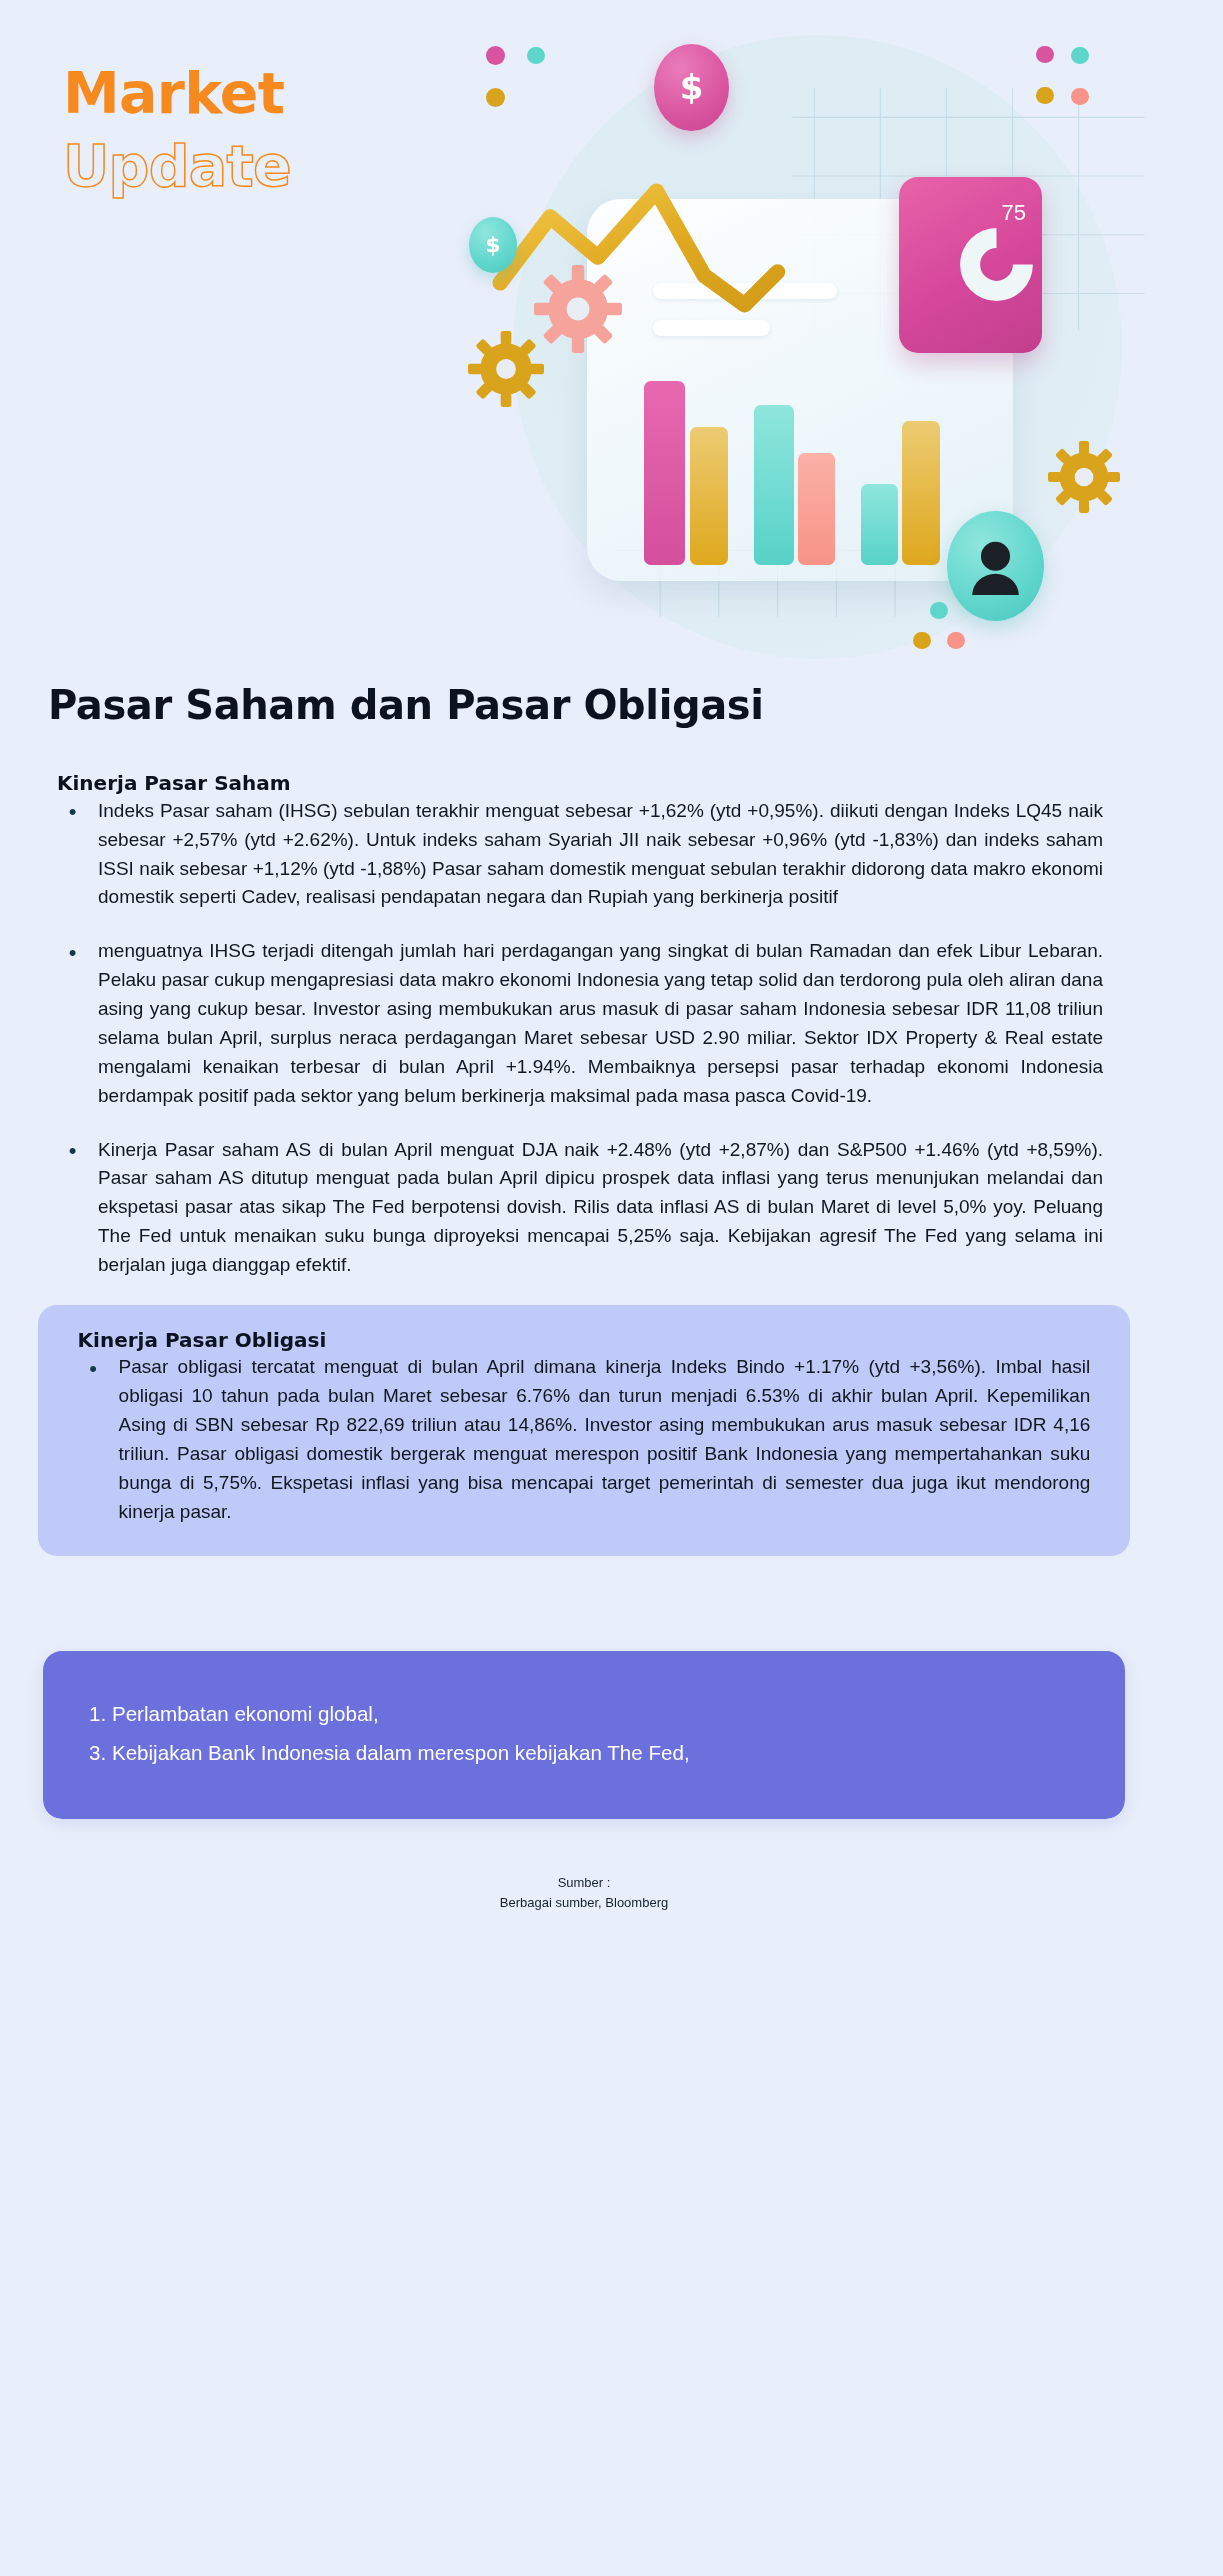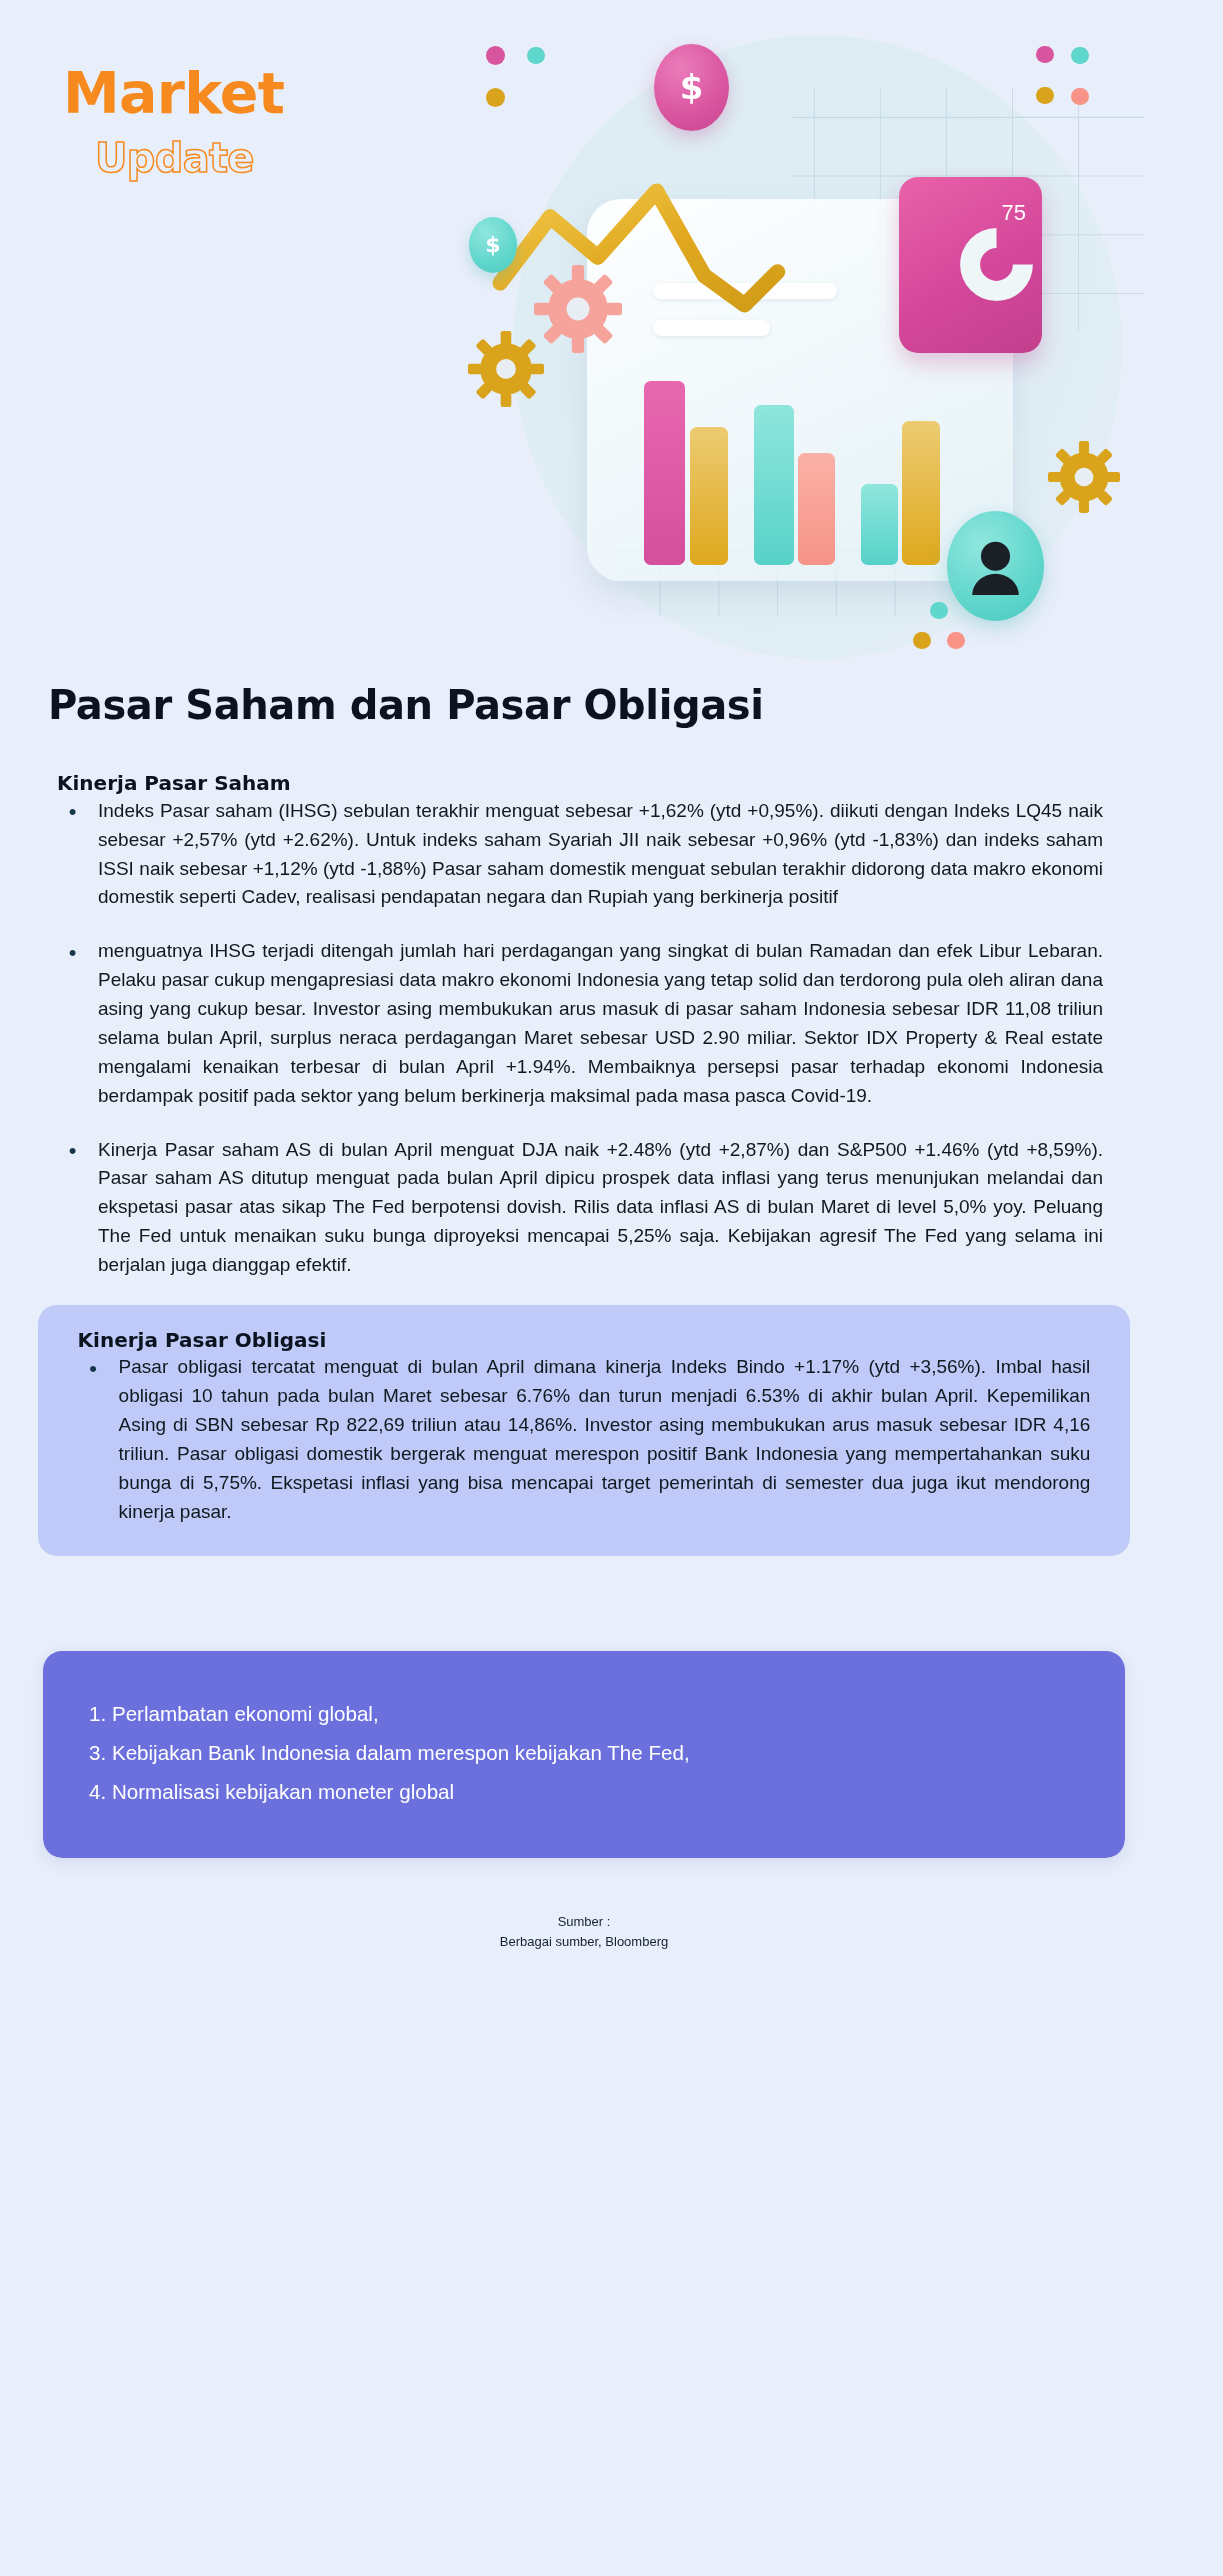--- a/index.html
+++ b/index.html
@@ -32,29 +32,28 @@
   .title-market {
     font-family: "DejaVu Sans", sans-serif;
     font-size: 57px;
     font-weight: 700;
     letter-spacing: -0.7px;
     color: #f68a1e;
     line-height: 1;
   }
   .title-update {
     font-family: "DejaVu Sans", sans-serif;
-    font-size: 40px;
+    font-size: 57px;
     font-weight: 700;
     letter-spacing: -0.7px;
     line-height: 1;
     margin-top: 16px;
     color: transparent;
     -webkit-text-stroke: 1.5px #f68a1e;
     text-shadow: none;
-    margin-left: 32px;
   }
 
   
   .illus {
     position: absolute;
     left: 440px;
     top: 14.7px;
     width: 734px;
     height: 646px;
   }
@@ -394,21 +393,20 @@
       <ul class="blist">
         <li>Pasar obligasi tercatat menguat di bulan April dimana kinerja Indeks Bindo +1.17% (ytd +3,56%). Imbal hasil obligasi 10 tahun pada bulan Maret sebesar 6.76% dan turun menjadi 6.53% di akhir bulan April. Kepemilikan Asing di SBN sebesar Rp 822,69 triliun atau 14,86%. Investor asing membukukan arus masuk sebesar IDR 4,16 triliun. Pasar obligasi domestik bergerak menguat merespon positif Bank Indonesia yang mempertahankan suku bunga di 5,75%. Ekspetasi inflasi yang bisa mencapai target pemerintah di semester dua juga ikut mendorong kinerja pasar.</li>
       </ul>
     </div>
 
     <div class="factors">
       <div class="factors-body">
         <ol>
           <li>1. Perlambatan ekonomi global,</li>
           <li>3. Kebijakan Bank Indonesia dalam merespon kebijakan The Fed,</li>
-          <li>4. Normalisasi kebijakan moneter global</li>
         </ol>
       </div>
     </div>
 
     <div class="source">
       <div>Sumber :</div>
       <div>Berbagai sumber, Bloomberg</div>
     </div>
 
   </div>

